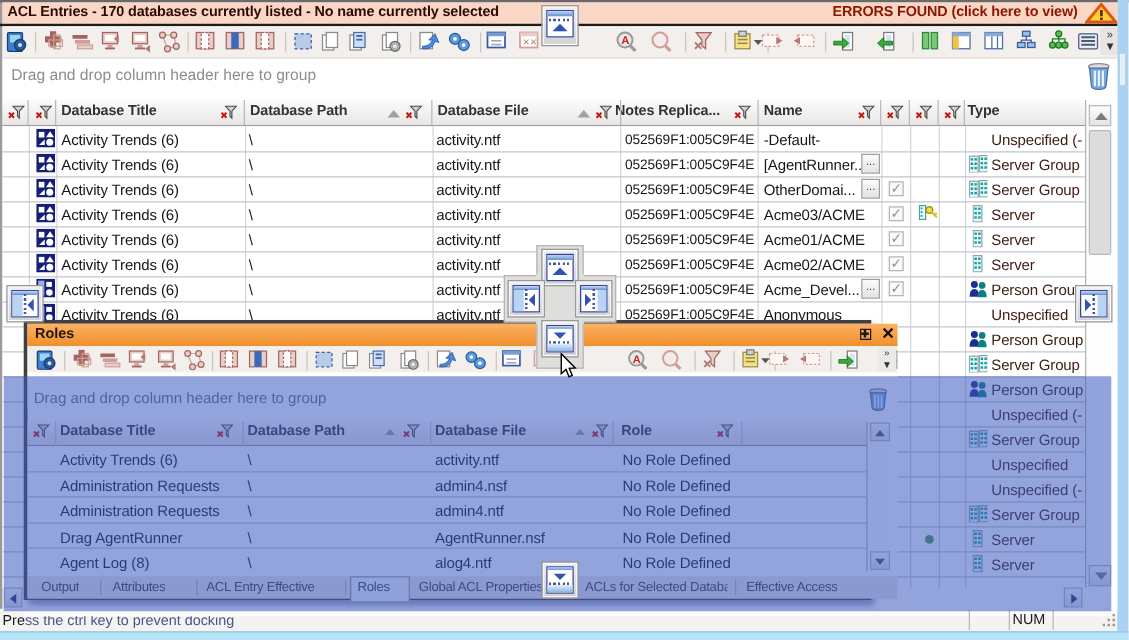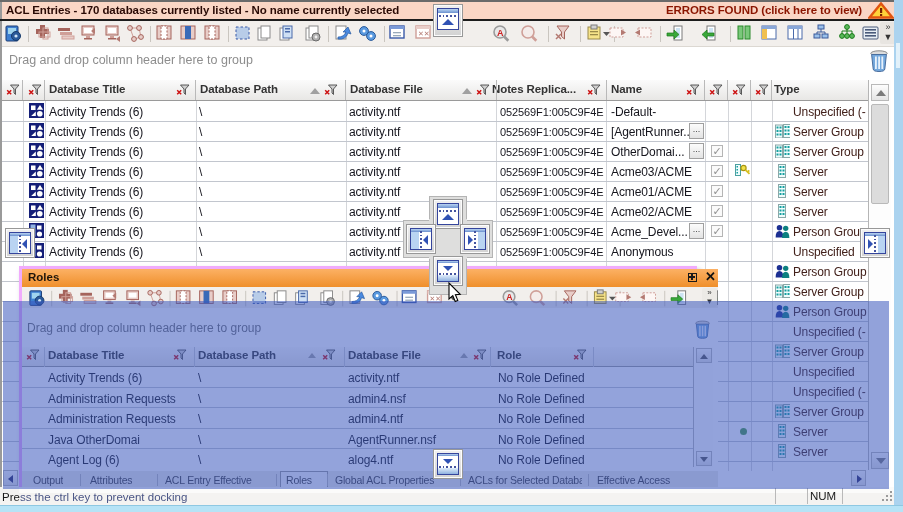--- a/index.html
+++ b/index.html
@@ -41,21 +41,21 @@
 
 #rightstrip{position:absolute;left:894px;top:0;width:9px;height:512px;background:#abd3ef;}
 #rthumb{position:absolute;left:896px;top:43px;width:4px;height:25px;background:#e2f1fa;}
 #cyan{position:absolute;left:0;top:505px;width:903px;height:7px;background:#b6e3f6;border-top:1px solid #8ec8e2;box-sizing:border-box;}
 
 #status{position:absolute;left:0;top:487px;width:894px;height:18px;background:#f4f3f1;}
 #status .st{position:absolute;left:2px;top:4px;font-size:11.5px;color:#1a1a1a;}
 .pane{position:absolute;top:1px;height:16px;border-left:1px solid #b9b9b9;}
 #num{position:absolute;left:810px;top:3px;font-size:11.5px;color:#1a1a1a;}
 
-#roles{position:absolute;left:19px;top:266px;width:678px;height:224px;background:#f0abfc;
+#roles{position:absolute;left:19px;top:256px;width:678px;height:224px;background:#404040;
  box-shadow:3px 4px 5px rgba(70,70,110,0.55);}
 #rin{position:absolute;left:3px;top:3px;width:696px;height:219px;background:#fff;}
 #rtitle{position:absolute;left:0;top:0;width:696px;height:18px;background:linear-gradient(#fcb164,#ef8f2b);}
 #rtitle .t{position:absolute;left:6px;top:2px;font-size:11.5px;font-weight:bold;color:#20160a;}
 #rmax{position:absolute;left:666px;top:4px;width:9px;height:9px;border:1.5px solid #1a1a1a;box-sizing:border-box;}
 #rmax i{position:absolute;left:2.2px;top:0.2px;width:1.5px;height:5.5px;background:#1a1a1a;}
 #rmax u{position:absolute;left:0.2px;top:2.2px;width:5.5px;height:1.5px;background:#1a1a1a;}
 #rx{position:absolute;left:683px;top:0px;font-size:13px;font-weight:bold;color:#111;}
 #rtb{position:absolute;left:0;top:18px;width:696px;height:21px;background:#f2efec;overflow:hidden;}
 #rband{position:absolute;left:0;top:39px;width:696px;height:29px;background:#fff;}
@@ -856,27 +856,27 @@
             <div class="rct" style="left:326px">admin4.nsf</div>
             <div class="rct" style="left:476px">No Role Defined</div>
           </div>
           <div class="rrow" style="top:41.0px">
             <div class="rct" style="left:26px">Administration Requests</div>
             <div class="rct" style="left:176px">\</div>
             <div class="rct" style="left:326px">admin4.ntf</div>
             <div class="rct" style="left:476px">No Role Defined</div>
           </div>
           <div class="rrow" style="top:61.5px">
-            <div class="rct" style="left:26px">Java OtherDomai</div>
+            <div class="rct" style="left:26px">Drag AgentRunner</div>
             <div class="rct" style="left:176px">\</div>
             <div class="rct" style="left:326px">AgentRunner.nsf</div>
             <div class="rct" style="left:476px">No Role Defined</div>
           </div>
           <div class="rrow" style="top:82.0px">
-            <div class="rct" style="left:26px">Agent Log (6)</div>
+            <div class="rct" style="left:26px">Agent Log (8)</div>
             <div class="rct" style="left:176px">\</div>
             <div class="rct" style="left:326px">alog4.ntf</div>
             <div class="rct" style="left:476px">No Role Defined</div>
           </div>
         </div>
  <div id="rsb">
   <div class="sbtn" style="left:2px;top:1px;width:16px;height:15px">
             <div class="tri" style="left:3px;top:5px;border-left:4px solid transparent;border-right:4px solid transparent;border-bottom:5px solid #555"></div>
           </div>
   <div class="sbtn" style="left:2px;top:104px;width:16px;height:15px">

